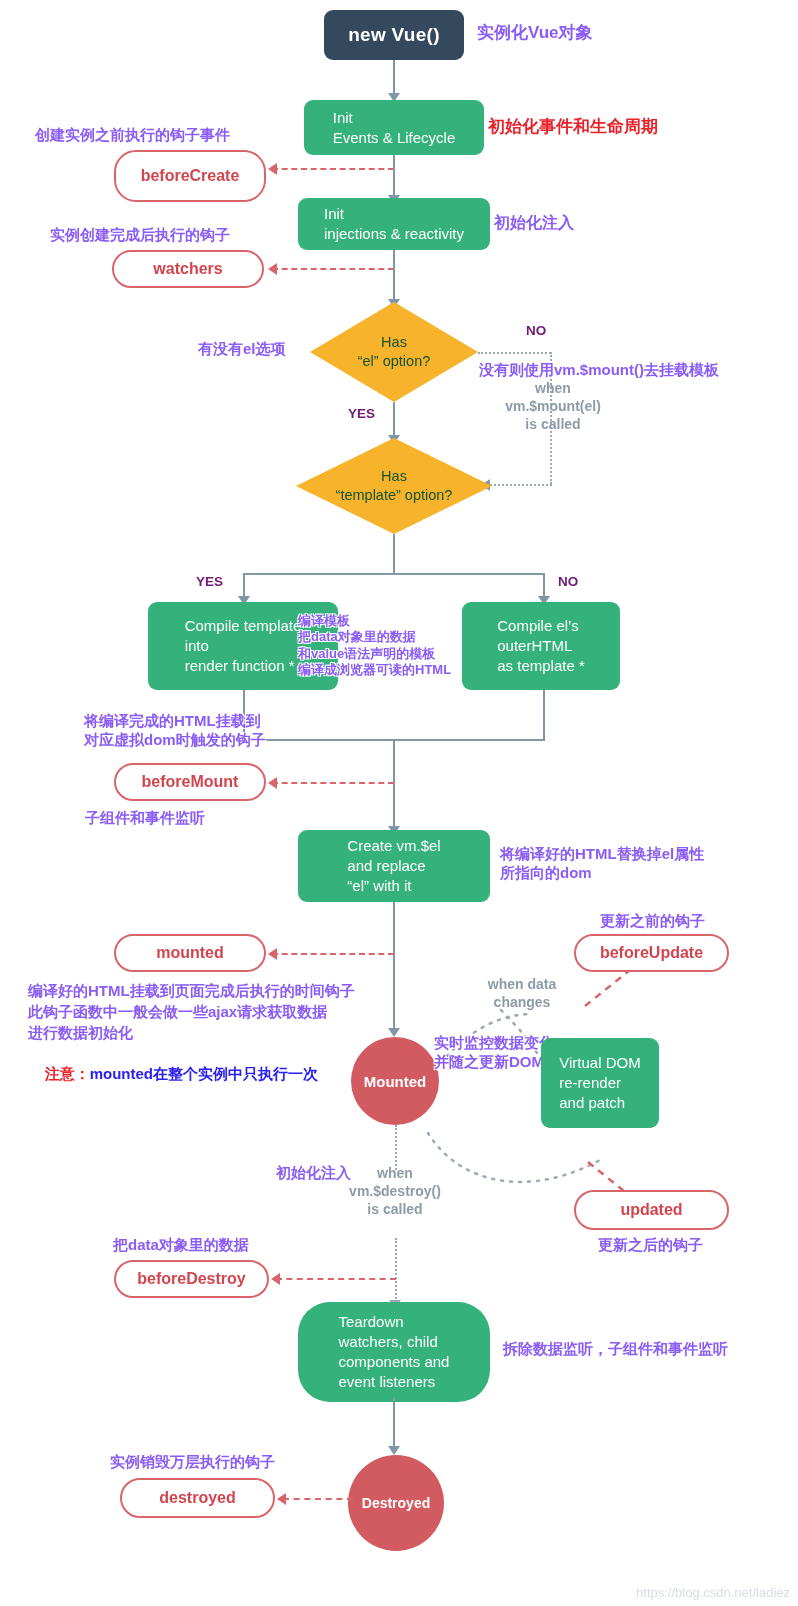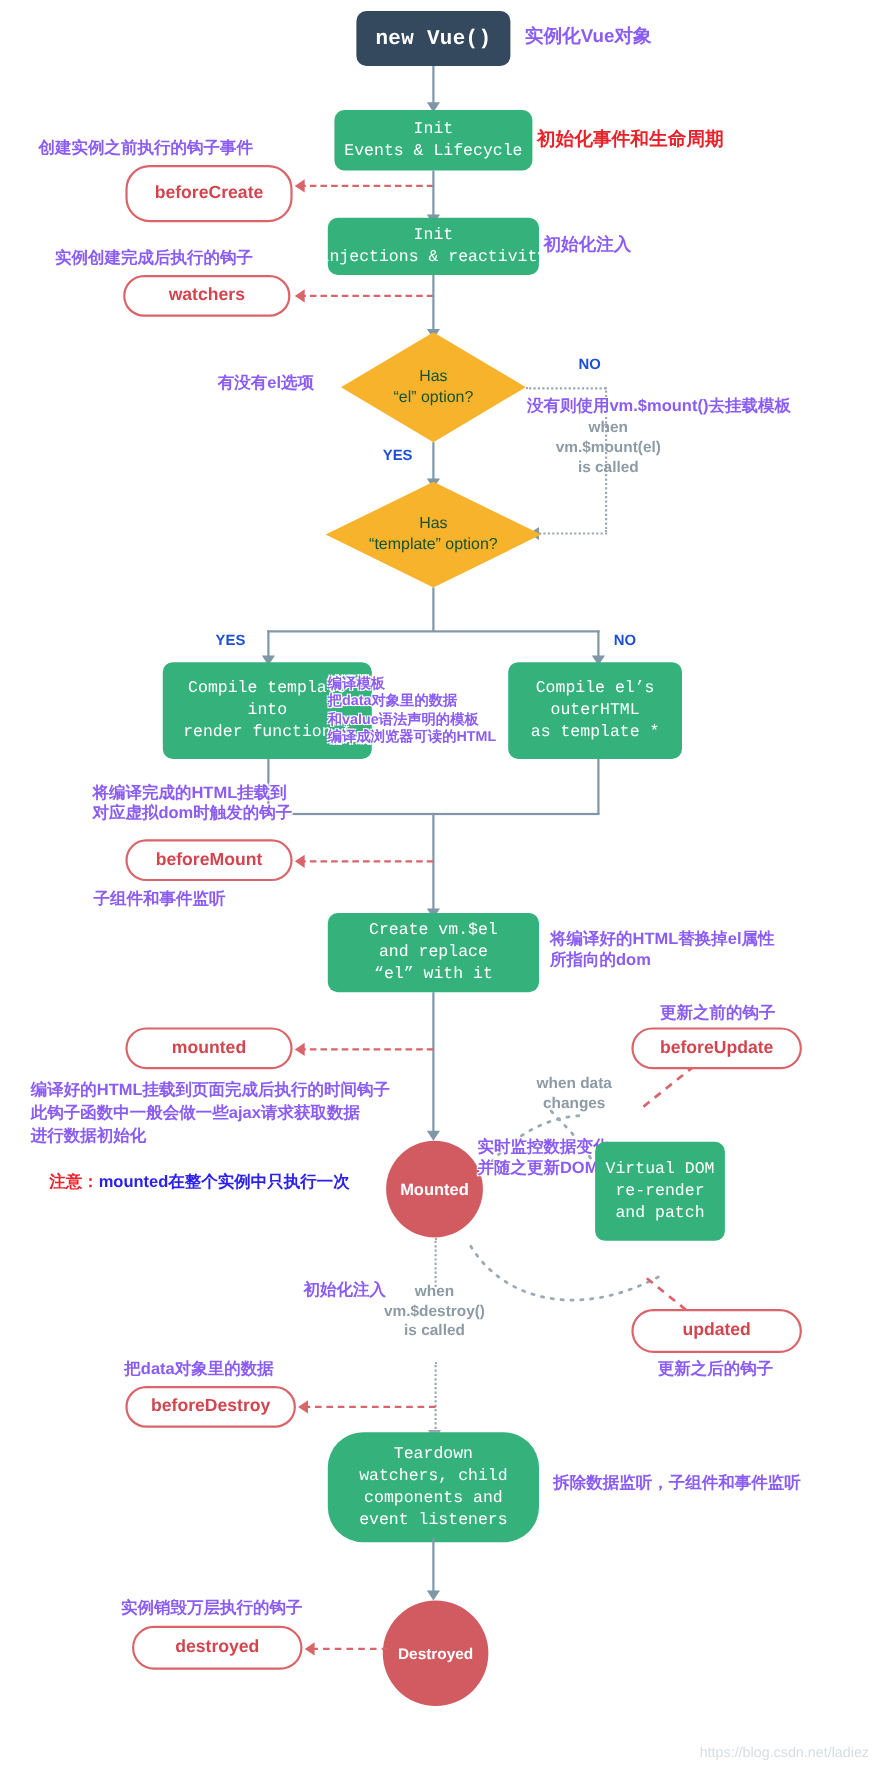--- a/index.html
+++ b/index.html
@@ -1,21 +1,21 @@
 <!DOCTYPE html>
 <html><head>
 <meta charset="utf-8">
 <style>
   html,body{margin:0;padding:0;background:#ffffff;}
   body{font-family:"Liberation Sans","DejaVu Sans",sans-serif;}
   #stage{position:relative;width:798px;height:1606px;background:#fff;overflow:hidden;}
 
   
   .node{position:absolute;box-sizing:border-box;display:flex;align-items:center;
-        justify-content:center;text-align:center;font-family:Liberation Mono, monospace;}
+        justify-content:center;text-align:left;}
 
   .box-vue{background:#35495e;color:#fff;border-radius:9px;font-size:19px;font-weight:bold;
            letter-spacing:.3px;}
   .box-green{background:#35b27b;color:#fff;border-radius:9px;font-size:15px;line-height:1.32;
              font-weight:400;}
   .diamond-wrap{position:absolute;}
   .diamond{position:absolute;left:0;top:0;width:100%;height:100%;
            background:#f7b32b;
            -webkit-clip-path:polygon(50% 0,100% 50%,50% 100%,0 50%);
            clip-path:polygon(50% 0,100% 50%,50% 100%,0 50%);}
@@ -43,21 +43,21 @@
   .dotted-gray-v{position:absolute;border-left:2px dotted #9aa9b4;width:0;}
   .arrowleft-gray{position:absolute;width:0;height:0;border-top:6px solid transparent;
              border-bottom:6px solid transparent;border-right:9px solid #7f97a6;}
 
   
   .lbl-cn{position:absolute;color:#8b5cf6;font-weight:bold;font-size:15px;line-height:1.25;
           white-space:pre;text-shadow:1px 1px 0 #fff,-1px 1px 0 #fff,1px -1px 0 #fff,-1px -1px 0 #fff;}
   .lbl-small{font-size:13px;}
   .lbl-gray{position:absolute;color:#8d9ba6;font-weight:bold;font-size:14px;line-height:1.3;
             text-align:center;white-space:pre;}
-  .yesno{position:absolute;color:#1d4ed8;font-weight:bold;font-size:13.5px;}
+  .yesno{position:absolute;color:#701a75;font-weight:bold;font-size:13.5px;}
   .note-red-mix{position:absolute;font-weight:bold;font-size:15px;white-space:pre;
           text-shadow:1px 1px 0 #fff,-1px 1px 0 #fff,1px -1px 0 #fff,-1px -1px 0 #fff;}
   .note-red-mix .hl{color:#e8222a;}
   .note-red-mix .bl{color:#2a20f0;}
 
   .watermark{position:absolute;color:#d7dde2;font-size:13px;right:8px;bottom:6px;}
 </style>
 </head>
 <body>
 

